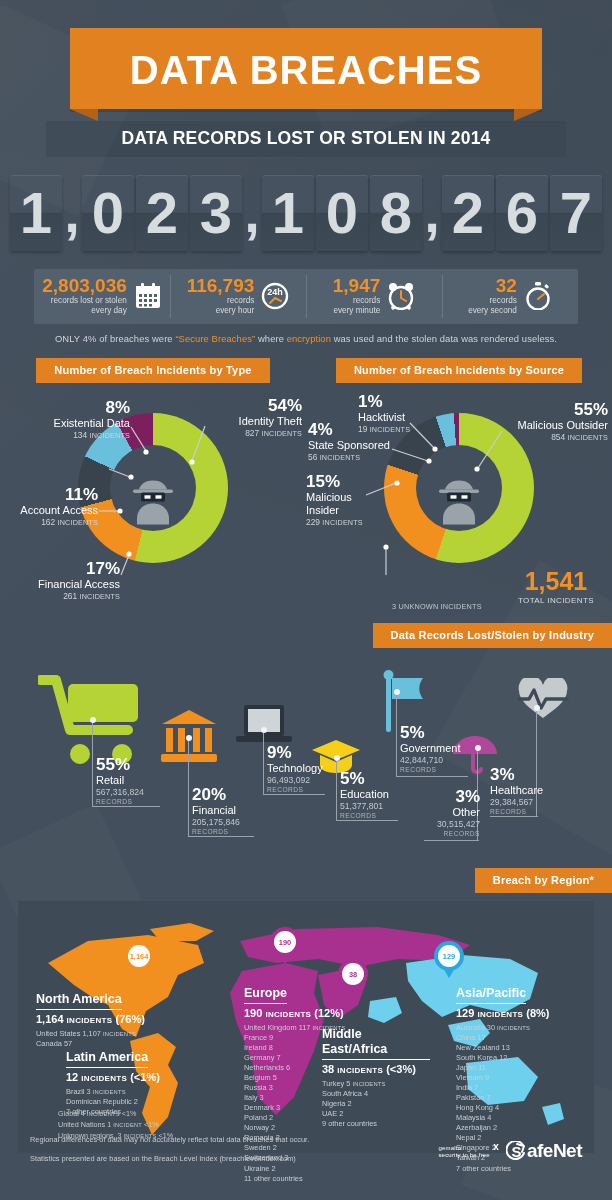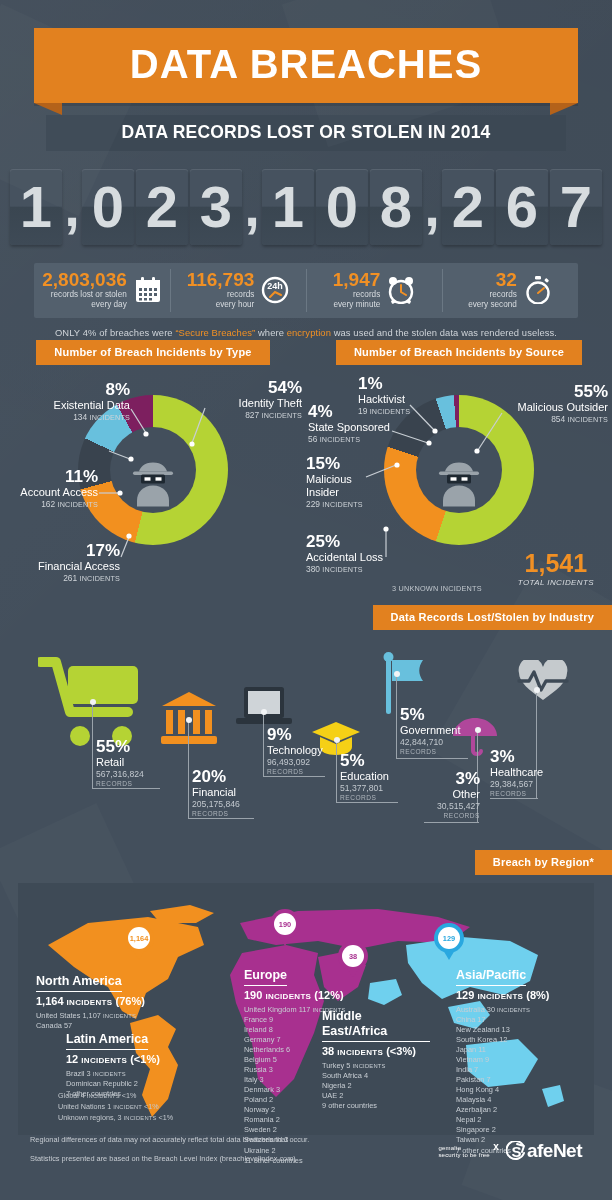--- a/index.html
+++ b/index.html
@@ -23,21 +23,21 @@
   .ribbon-wrap { position:relative; text-align:center; }
   .ribbon {
     display:inline-block; position:relative;
     background:#e2811f; color:#fff;
     font-weight:bold; letter-spacing:.3px;
   }
   .ribbon::before, .ribbon::after {
     content:""; position:absolute; top:0; width:0; height:0;
   }
   .hero-ribbon {
-    width:544px; margin:0 auto; padding:14px 0 16px;
+    width:472px; margin:0 auto; padding:20px 0 16px;
     font-size:40px; letter-spacing:1px;
     box-shadow:0 3px 0 rgba(0,0,0,.12);
   }
   .hero-ribbon .tail-l, .hero-ribbon .tail-r {
     position:absolute; top:10px; width:36px; height:52px; background:#d0741a; z-index:-1;
   }
   .hero-ribbon .tail-l { left:-32px; clip-path: polygon(0 0,100% 0,100% 100%,0 100%,14px 50%); }
   .hero-ribbon .tail-r { right:-32px; clip-path: polygon(0 0,100% 0,calc(100% - 14px) 50%,100% 100%,0 100%); }
   .hero-ribbon .fold-l, .hero-ribbon .fold-r {
     position:absolute; bottom:-12px; width:28px; height:12px; background:#b4621a;
@@ -72,38 +72,38 @@
   .note .hl { color:#f19024; }
   
   .sec-ribbon {
     display:inline-block; position:relative; background:#e2811f; color:#fff;
     font-size:11px; font-weight:bold; padding:6px 18px 7px; letter-spacing:.2px;
   }
   .sec-ribbon .t-l, .sec-ribbon .t-r { position:absolute; top:4px; width:18px; height:24px; background:#c4701a; z-index:-1; }
   .sec-ribbon .t-l { left:-15px; clip-path: polygon(0 0,100% 0,100% 100%,0 100%,8px 50%); }
   .sec-ribbon .t-r { right:-15px; clip-path: polygon(0 0,100% 0,calc(100% - 8px) 50%,100% 100%,0 100%); }
   
-  .donuts { display:flex; margin-top:2px;align-items:center; }
+  .donuts { display:flex; margin-top:14px;align-items:center; }
   .donut-col { flex:1; position:relative; }
   .donut-head { text-align:center; }
   .donut-box { position:relative; height:232px; }
   .donut { position:absolute; left:50%; transform:translateX(-50%); top:30px; width:150px; height:150px; border-radius:50%; }
   .donut::after {
     content:""; position:absolute; left:50%; top:50%; transform:translate(-50%,-50%);
     width:86px; height:86px; border-radius:50%; background:#434f5c;
   }
   .thief { position:absolute; left:50%; top:50%; transform:translate(-50%,-46%); z-index:2; }
   .lbl { position:absolute; font-size:8.4px; color:#cfd4d9; line-height:1.25; }
   .lbl .pct { display:block; font-size:17px; font-weight:bold; color:#fff; line-height:1.05; }
   .lbl .nm { display:block; font-size:11px; color:#fff; line-height:1.18; }
   .lbl .inc { font-size:7.2px; letter-spacing:.2px; }
   .lbl.r { text-align:right; }
   .total { position:absolute; right:18px; bottom:10px; text-align:center; }
   .total .tnum { color:#f19024; font-size:25px; font-weight:bold; line-height:1; }
-  .total .tcap { color:#d9dde1; font-size:8px; letter-spacing:.4px; margin-top:2px;font-style:italic; }
+  .total .tcap { color:#d9dde1; font-size:8px; letter-spacing:.4px; margin-top:2px; }
   .unk { position:absolute; left:86px; bottom:4px; font-size:7.3px; color:#c2c8ce; letter-spacing:.2px; }
   
   .ind-head { text-align:right; margin-top:8px; }
   .ind-box { position:relative; height:208px; margin-top:8px; }
   .ind-lbl { position:absolute; font-size:8.4px; color:#c3c9cf; line-height:1.22; }
   .ind-lbl .pct { display:block; font-size:17px; font-weight:bold; color:#fff; line-height:1.05; }
   .ind-lbl .nm { display:block; font-size:11px; color:#fff; line-height:1.2; }
   .ind-lbl .num { display:block; font-size:8.6px; color:#c3c9cf; }
   .ind-lbl .rec { display:block; font-size:6.6px; letter-spacing:.5px; color:#aeb5bc; }
   .stem { position:absolute; border-left:1px solid #9aa3ab; }
@@ -325,25 +325,20 @@
         </div>
         <div class="lbl" style="left:2px; top:38px; width:86px;">
           <span class="pct">4%</span>
           <span class="nm">State Sponsored</span>
           <span><span>56</span> <span class="inc">INCIDENTS</span></span>
         </div>
         <div class="lbl" style="left:0px; top:90px; width:58px;">
           <span class="pct">15%</span>
           <span class="nm">Malicious Insider</span>
           <span><span>229</span> <span class="inc">INCIDENTS</span></span>
-        </div>
-        <div class="lbl" style="left:0px; top:168px; width:92px;">
-          <span class="pct">25%</span>
-          <span class="nm">Accidental Loss</span>
-          <span><span>380</span> <span class="inc">INCIDENTS</span></span>
         </div>
         <div class="lbl" style="right:4px; top:18px; width:116px; text-align:right;">
           <span class="pct">55%</span>
           <span class="nm">Malicious Outsider</span>
           <span><span>854</span> <span class="inc">INCIDENTS</span></span>
         </div>
 
         <svg width="100%" height="100%" style="position:absolute;inset:0;pointer-events:none;">
           <line x1="104" y1="40" x2="128" y2="65" stroke="#c8ced4" stroke-width="1.2"></line>
             <circle cx="129" cy="66" r="2.6" fill="#fff"></circle>

